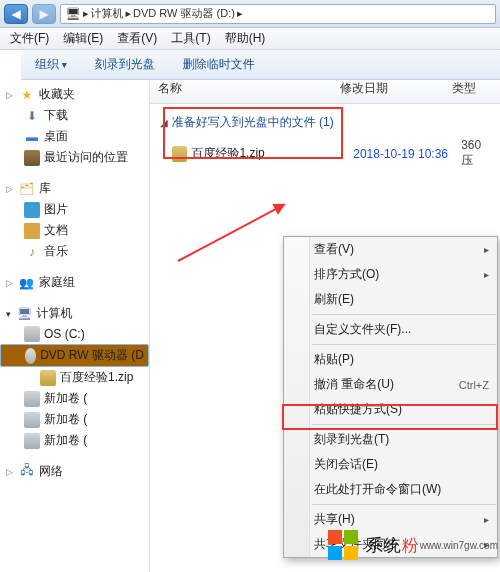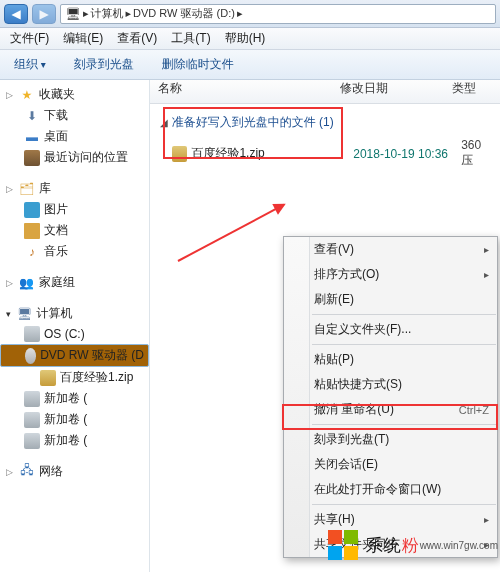--- a/index.html
+++ b/index.html
@@ -3,21 +3,21 @@
   <meta charset="utf-8">
   <style>
     * { margin: 0; padding: 0; box-sizing: border-box; font-family: "Microsoft YaHei", "Segoe UI", sans-serif; }
     body { width: 500px; height: 572px; background: #fff; position: relative; overflow: hidden; }
     .titlebar { height: 28px; background: linear-gradient(#e9eff7,#d6e2f0); border-bottom: 1px solid #b8c5d6; display: flex; align-items: center; padding: 0 4px; font-size: 12px; gap: 4px; }
     .nav-btn { width: 24px; height: 20px; background: linear-gradient(#5fa2e0,#3b7dc7); border-radius: 4px; display: flex; align-items: center; justify-content: center; color: #fff; font-size: 12px; border: 1px solid #2f6bad; }
     .address { flex: 1; background: #fff; border: 1px solid #9daec0; border-radius: 2px; height: 20px; display: flex; align-items: center; padding: 0 4px; font-size: 11px; color: #333; gap: 2px; }
     .address span { white-space: nowrap; }
     .menubar { height: 22px; background: linear-gradient(#fafbfd,#ebf0f6); border-bottom: 1px solid #cfd7e2; display: flex; font-size: 12px; gap: 2px; padding: 0 4px; }
     .menubar .mitem { padding: 2px 6px; color: #222; }
-    .toolbar { height: 30px; background: linear-gradient(#f4f8fc,#e2ecf7); border-bottom: 1px solid #c3d1e0; display: flex; align-items: center; font-size: 12px; padding: 0 6px; gap: 12px; }
+    .toolbar { height: 30px; background: linear-gradient(#f4f8fc,#e2ecf7); border-bottom: 1px solid #c3d1e0; display: flex; align-items: center; font-size: 12px; padding: 0 6px; gap: 12px; margin-left: 21px; }
     .toolbar .titem { color: #1b4f8b; padding: 3px 8px; }
     .toolbar .titem.org::after { content: " ▾"; font-size: 10px; }
     .body-split { display: flex; height: 492px; }
     .navpane { width: 158px; border-right: 1px solid #dde4ea; background: #fff; font-size: 12px; padding: 4px 0; overflow: hidden; }
     .navgroup { margin-bottom: 10px; }
     .navhdr { display: flex; align-items: center; gap: 4px; padding: 2px 6px; color: #222; font-size: 12px; }
     .navitem { display: flex; align-items: center; gap: 4px; padding: 2px 4px 2px 24px; color: #222; font-size: 12px; white-space: nowrap; }
     .navitem.sel { background: #a16207; border: 1px solid #8db8dd; border-radius: 2px; }
     .ico { width: 16px; height: 16px; display: inline-flex; align-items: center; justify-content: center; font-size: 12px; }
     .ico.star { color: #f0b429; }
@@ -41,21 +41,21 @@
     .cols { display: flex; height: 24px; background: linear-gradient(#fdfdfd,#f0f3f7); border-bottom: 1px solid #d9dee4; font-size: 12px; color: #333; }
     .col-name { width: 190px; padding-left: 8px; }
     .col-date { width: 112px; }
     .col-type { flex: 1; }
     .listarea { padding: 6px 4px; position: relative; }
     .grouphdr { color: #1d4f91; font-size: 12px; padding: 4px 6px; display: flex; align-items: center; }
     .grouphdr .tri2 { font-size: 10px; margin-right: 4px; color: #555; }
     .filerow { display: flex; align-items: center; padding: 3px 4px 3px 18px; font-size: 12px; color: #222; }
     .filerow .ico { margin-right: 4px; }
     .fname { width: 168px; }
-    .fdate { width: 112px; color: #0f766e; }
+    .fdate { width: 112px; color: #1d4ed8; }
     .ftype { color: #444; }
     .redbox1 { position: absolute; border: 2px solid #e33; left: 163px; top: 107px; width: 180px; height: 52px; pointer-events: none; }
     .redbox2 { position: absolute; border: 2px solid #e33; left: 282px; top: 404px; width: 216px; height: 26px; pointer-events: none; }
     .arrow { position: absolute; left: 178px; top: 260px; width: 120px; height: 2px; background: #e33; transform: rotate(-28deg); transform-origin: left center; pointer-events: none; }
     .arrow::after { content: ""; position: absolute; right: -2px; top: -5px; border-left: 12px solid #e33; border-top: 6px solid transparent; border-bottom: 6px solid transparent; }
     .ctxmenu { position: absolute; left: 283px; top: 236px; width: 215px; background: #f4f4f4; border: 1px solid #a7abb0; box-shadow: 2px 3px 8px rgba(0,0,0,0.3); font-size: 12px; }
     .ctxmenu .mi { padding: 4px 8px 4px 30px; color: #222; position: relative; display: flex; justify-content: space-between; align-items: center; }
     .ctxmenu .mi.hassub::after { content: "▸"; font-size: 10px; color: #555; }
     .ctxmenu .sep { height: 1px; background: #d0d3d7; margin: 2px 1px 2px 28px; }
     .ctxmenu .leftstrip { position: absolute; left: 0; top: 0; bottom: 0; width: 26px; background: linear-gradient(#f9f9f9,#ececec); border-right: 1px solid #dcdfe2; }
@@ -223,25 +223,25 @@
     </div>
   <div class="sep"></div>
   <div class="mi">
       <span>自定义文件夹(F)...</span>
     </div>
   <div class="sep"></div>
   <div class="mi">
       <span>粘贴(P)</span>
     </div>
   <div class="mi">
-      <span>粘贴快捷方式(S)</span>
-    </div>
-  <div class="mi">
       <span>撤消 重命名(U)</span>
       <span class="sc">Ctrl+Z</span>
+    </div>
+  <div class="mi">
+      <span>粘贴快捷方式(S)</span>
     </div>
   <div class="sep"></div>
   <div class="mi">
       <span>刻录到光盘(T)</span>
     </div>
   <div class="mi">
       <span>关闭会话(E)</span>
     </div>
   <div class="mi">
       <span>在此处打开命令窗口(W)</span>

